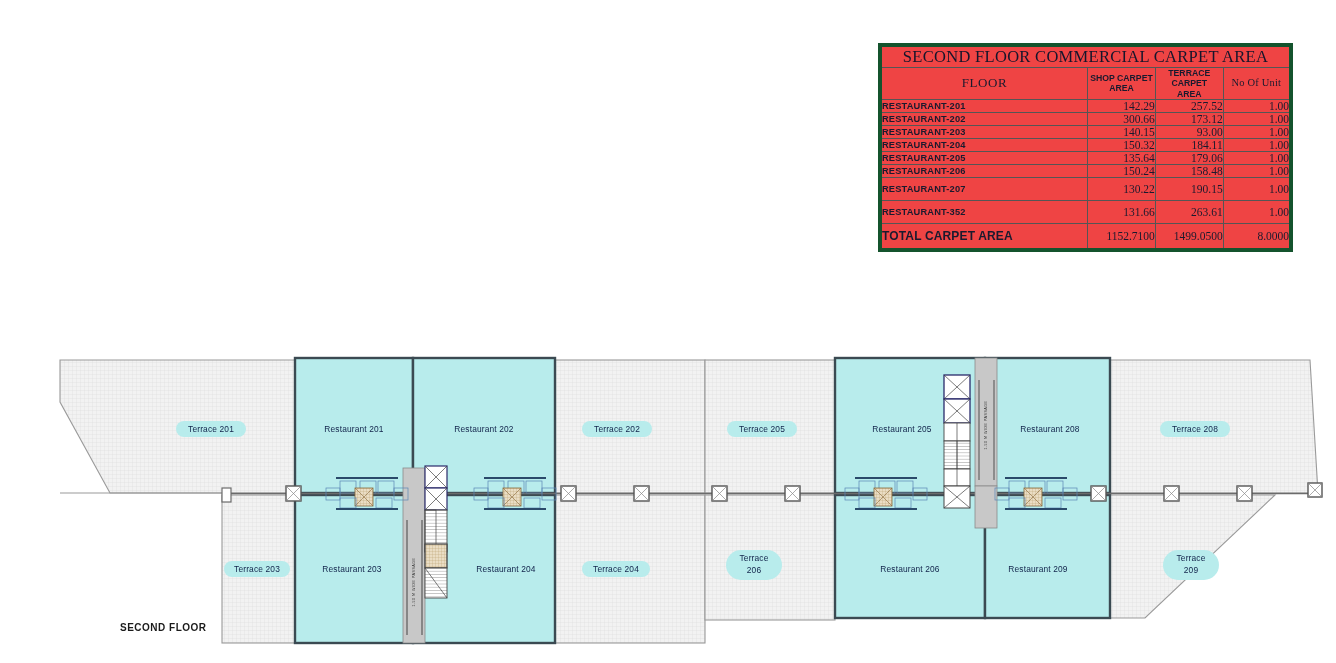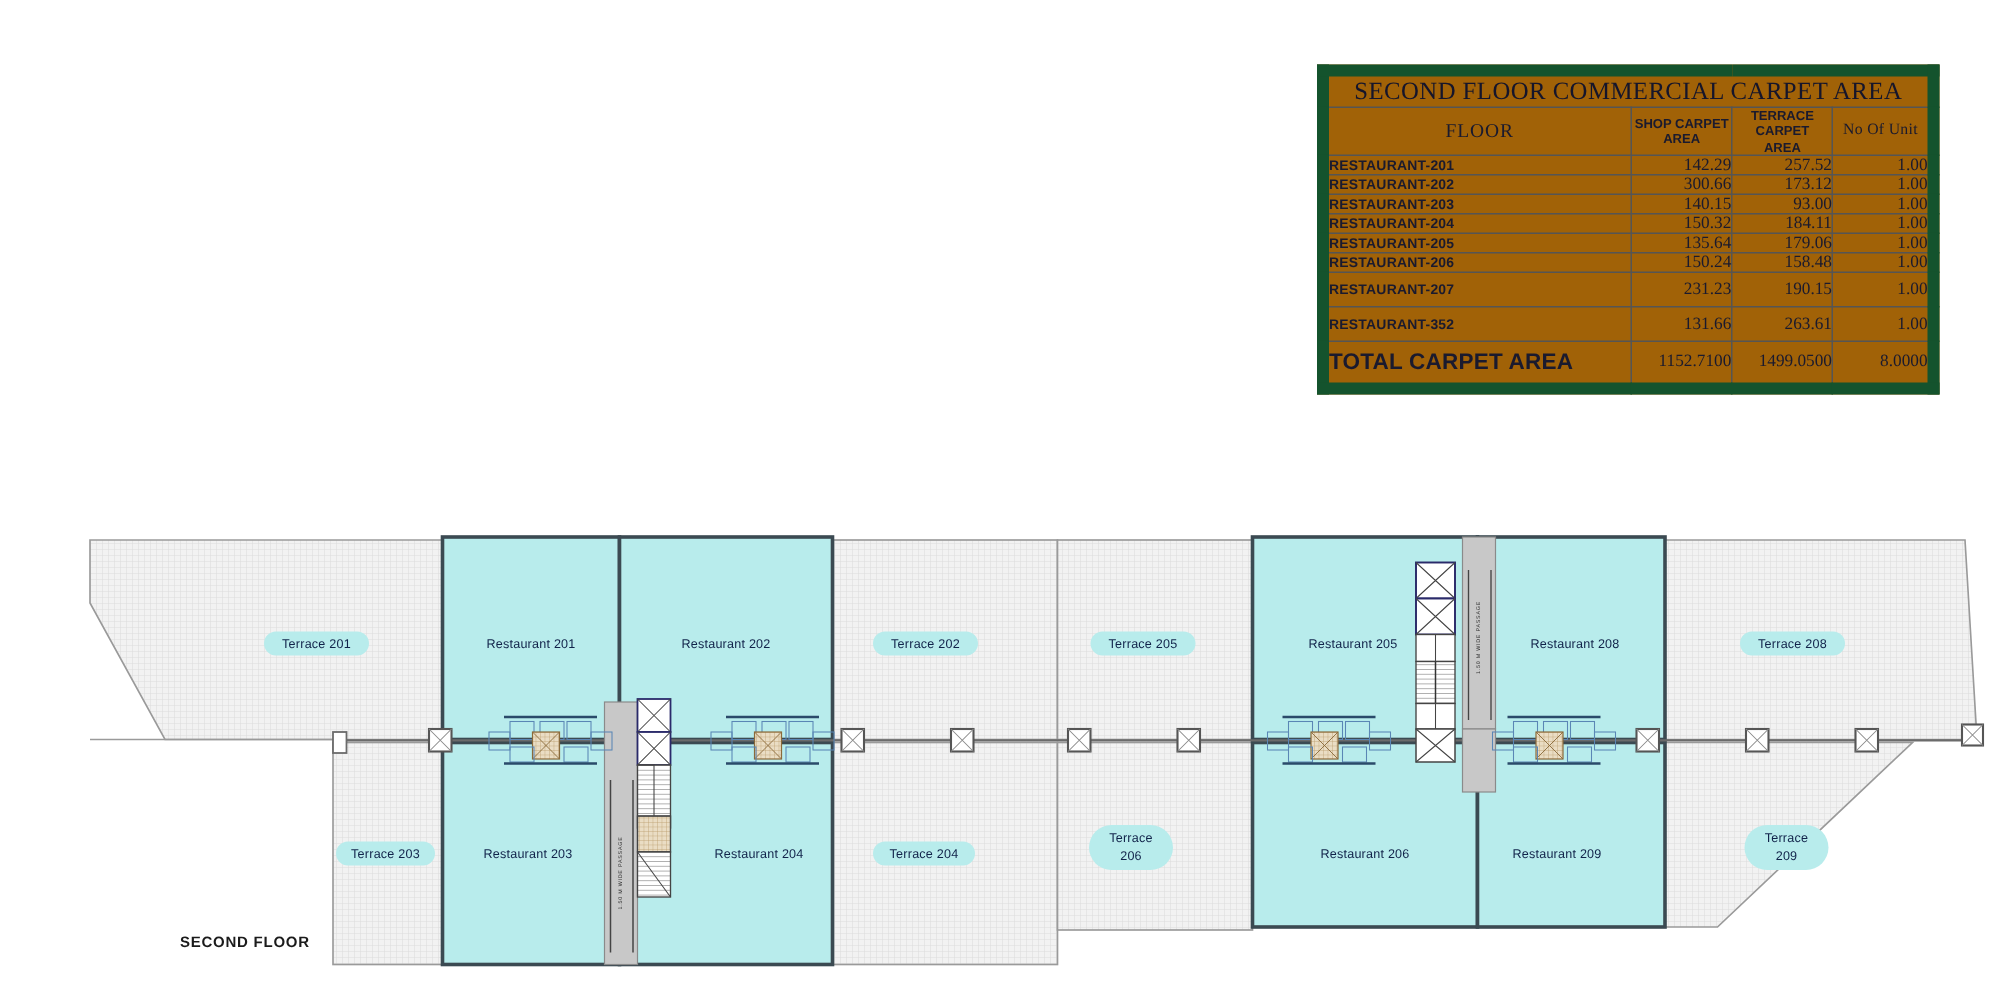--- a/index.html
+++ b/index.html
@@ -1,39 +1,39 @@
 <!DOCTYPE html>
 <html><head>
 <meta charset="utf-8">
 <style>
   html,body{margin:0;padding:0;background:#ffffff;}
   body{width:1336px;height:663px;position:relative;overflow:hidden;
        font-family:"Liberation Sans",sans-serif;color:#1a1a2e;}
 
   
   #area-table-wrap{position:absolute;left:878px;top:43px;width:415px;}
-  table.area{border-collapse:collapse;width:100%;background:#a16207;
-             border:8px solid #14532d;}
+  table.area{border-collapse:collapse;width:100%;background:#ef4444;
+             border:4px solid #14532d;}
   table.area th,table.area td{border:1px solid #555;padding:0;}
   .tbl-title{font-family:"Liberation Serif",serif;font-size:16.5px;
              letter-spacing:.3px;text-align:center;padding:7px 2px 7px 2px;
              color:#15152b;font-weight:400;border:1px solid #555;}
   .col-floor{font-family:"Liberation Serif",serif;font-size:13px;
              letter-spacing:.6px;text-align:center;padding:8px 0;}
   .col-hdr{font-family:"Liberation Sans",sans-serif;font-size:8.7px;
            font-weight:700;text-align:center;line-height:1.18;padding:4px 2px;}
   .col-hdr.unit{font-family:"Liberation Serif",serif;font-size:10.5px;
                 font-weight:400;letter-spacing:.2px;}
   td.rname{font-family:"Liberation Sans",sans-serif;font-size:9.3px;
            font-weight:700;letter-spacing:.15px;padding:3px 0 3px 6px;
            white-space:nowrap;}
   td.num{font-family:"Liberation Serif",serif;font-size:11.5px;
          text-align:right;padding:3px 2px;}
   tr.pad td{padding-top:5px;padding-bottom:5px;}
-  tr.total td.rname{font-size:15px;}
+  tr.total td.rname{font-size:12px;}
   col.c1{width:50.5%}col.c2{width:16.5%}col.c3{width:16.5%}col.c4{width:16.5%}
 
   
   #plan{position:absolute;left:0;top:350px;width:1232px;height:313px;}
   #plan svg{display:block}
   .lbl{font-family:"Liberation Sans",sans-serif;font-size:8.4px;
        fill:#11234a;text-anchor:middle;letter-spacing:.15px;}
   .lbl-sf{font-family:"Liberation Sans",sans-serif;font-size:10px;
           font-weight:700;fill:#1b1b1b;letter-spacing:.5px;}
   .passage-txt{font-family:"Liberation Sans",sans-serif;font-size:3.6px;
@@ -99,21 +99,21 @@
         <td class="num">1.00</td>
       </tr>
       <tr>
         <td class="rname">RESTAURANT-206</td>
         <td class="num">150.24</td>
         <td class="num">158.48</td>
         <td class="num">1.00</td>
       </tr>
       <tr class="pad">
         <td class="rname">RESTAURANT-207</td>
-        <td class="num">231.23</td>
+        <td class="num">130.22</td>
         <td class="num">190.15</td>
         <td class="num">1.00</td>
       </tr>
       <tr class="pad">
         <td class="rname">RESTAURANT-352</td>
         <td class="num">131.66</td>
         <td class="num">263.61</td>
         <td class="num">1.00</td>
       </tr>
       <tr class="pad total">

